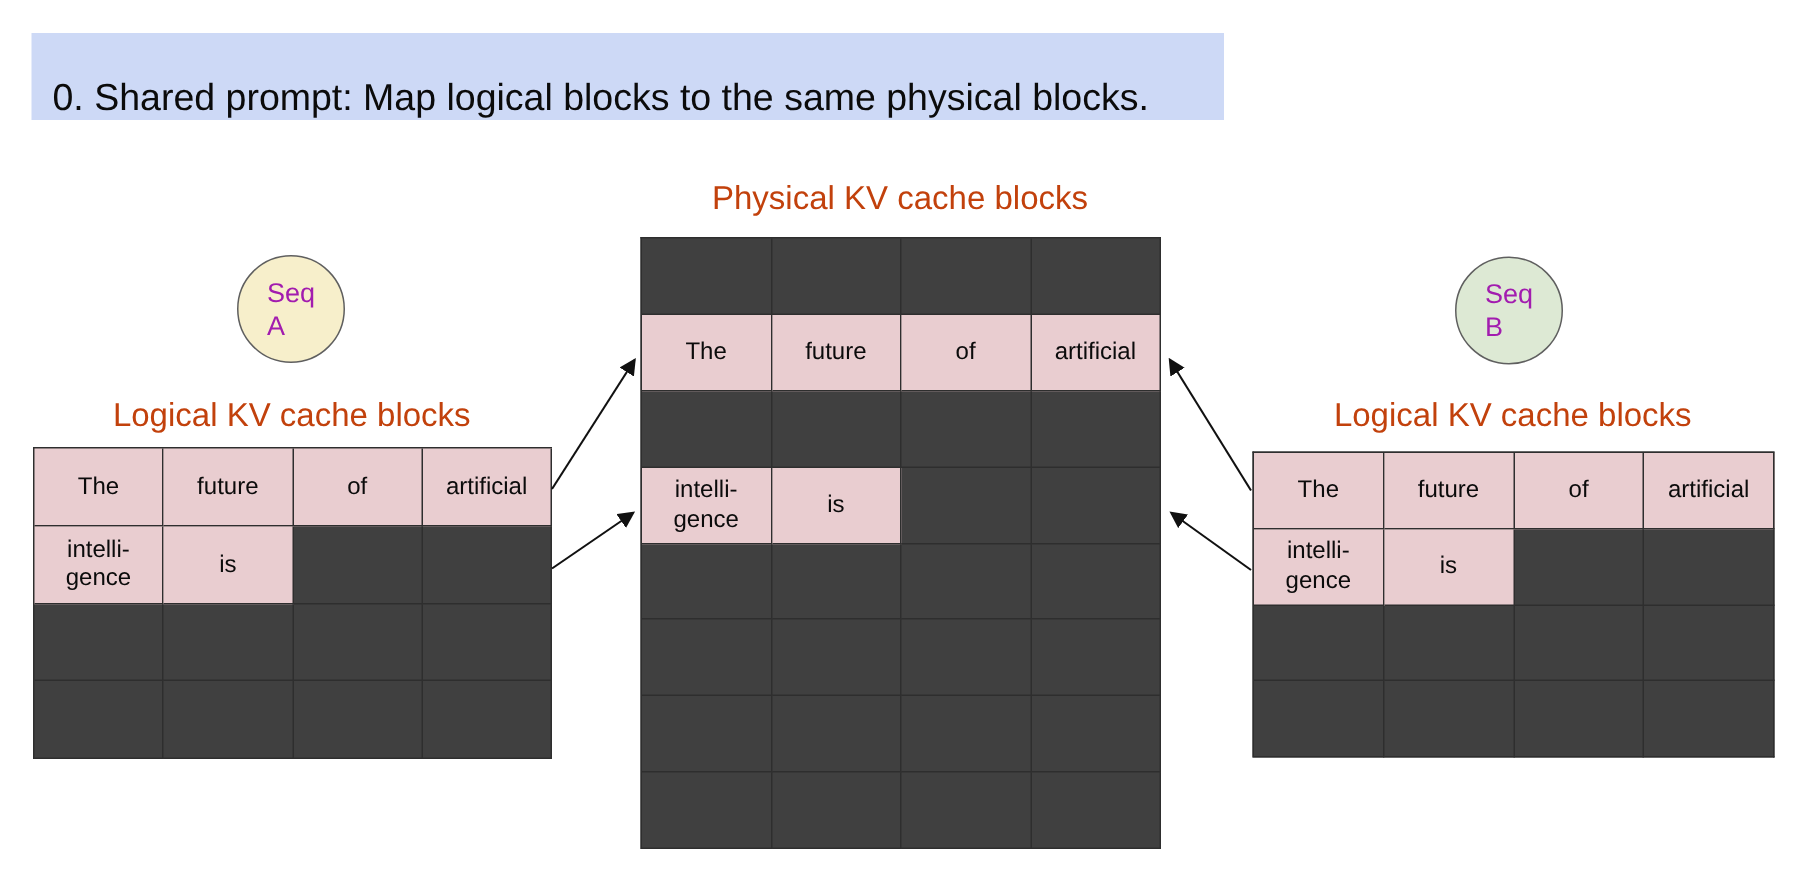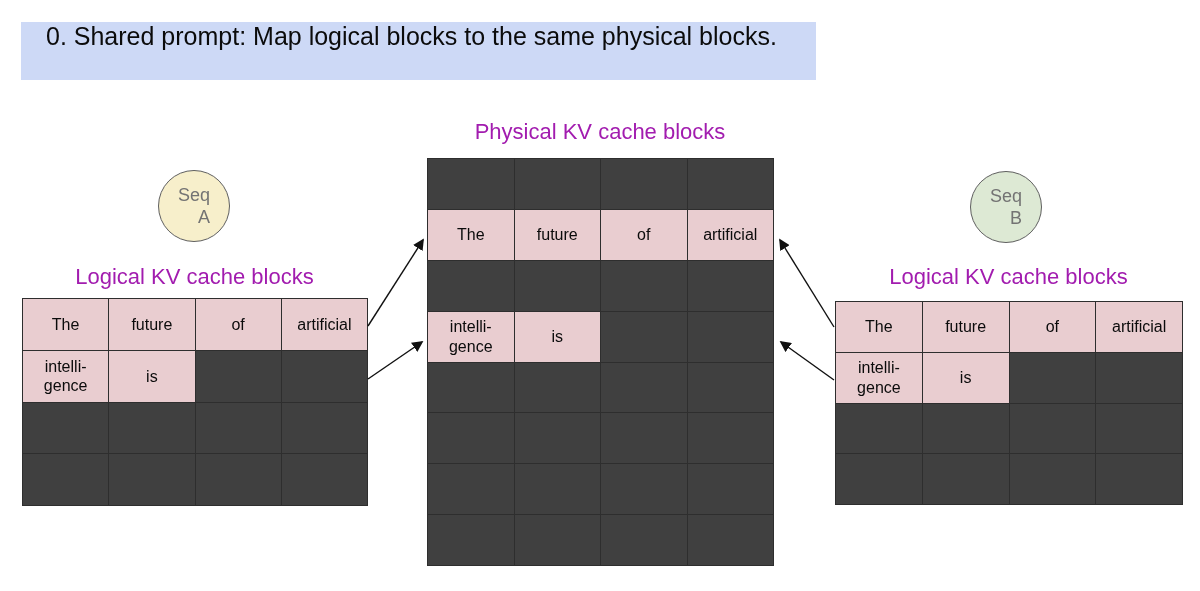--- a/index.html
+++ b/index.html
@@ -20,31 +20,31 @@
     background: #ffffff;
     overflow: hidden;
   }
 
   .banner {
     position: absolute;
     left: 21px; top: 22px;
     width: 795px; height: 58px;
     background: var(--banner);
     display: flex;
-    align-items: flex-start;
-    padding-left: 25px;
+    align-items: flex-end;
+    padding-left: 14px;
     font-size: 25px;
     color: #0b0b0b;
   }
 
   .heading {
     position: absolute;
     text-align: center;
     font-size: 22px;
-    color: #a21caf;
+    color: #c2410c;
     white-space: nowrap;
   }
   .physical-heading { left: 427px; width: 346px; top: 119px; }
   .left-heading     { left: 22px;  width: 345px; top: 264px; }
   .right-heading    { left: 835px; width: 347px; top: 264px; }
 
   .tbl {
     position: absolute;
     display: grid;
     background: #404040;
@@ -84,25 +84,25 @@
   .cell.filled { background: var(--filled-cell); }
 
   .seq-badge {
     position: absolute;
     width: 72px; height: 72px;
     border-radius: 50%;
     border: 1.5px solid #5f5f5f;
     display: flex;
     align-items: center;
     justify-content: center;
-    text-align: right;
+    text-align: left;
     font-size: 18px;
     line-height: 1.25;
     white-space: pre-line;
-    color: #737373;
+    color: #a21caf;
   }
   .seq-a-badge { left: 158px; top: 170px; background: var(--seq-a-fill); }
   .seq-b-badge { left: 970px; top: 171px; background: var(--seq-b-fill); }
 
   .arrows {
     position: absolute;
     left: 0; top: 0;
     pointer-events: none;
   }
 </style>

